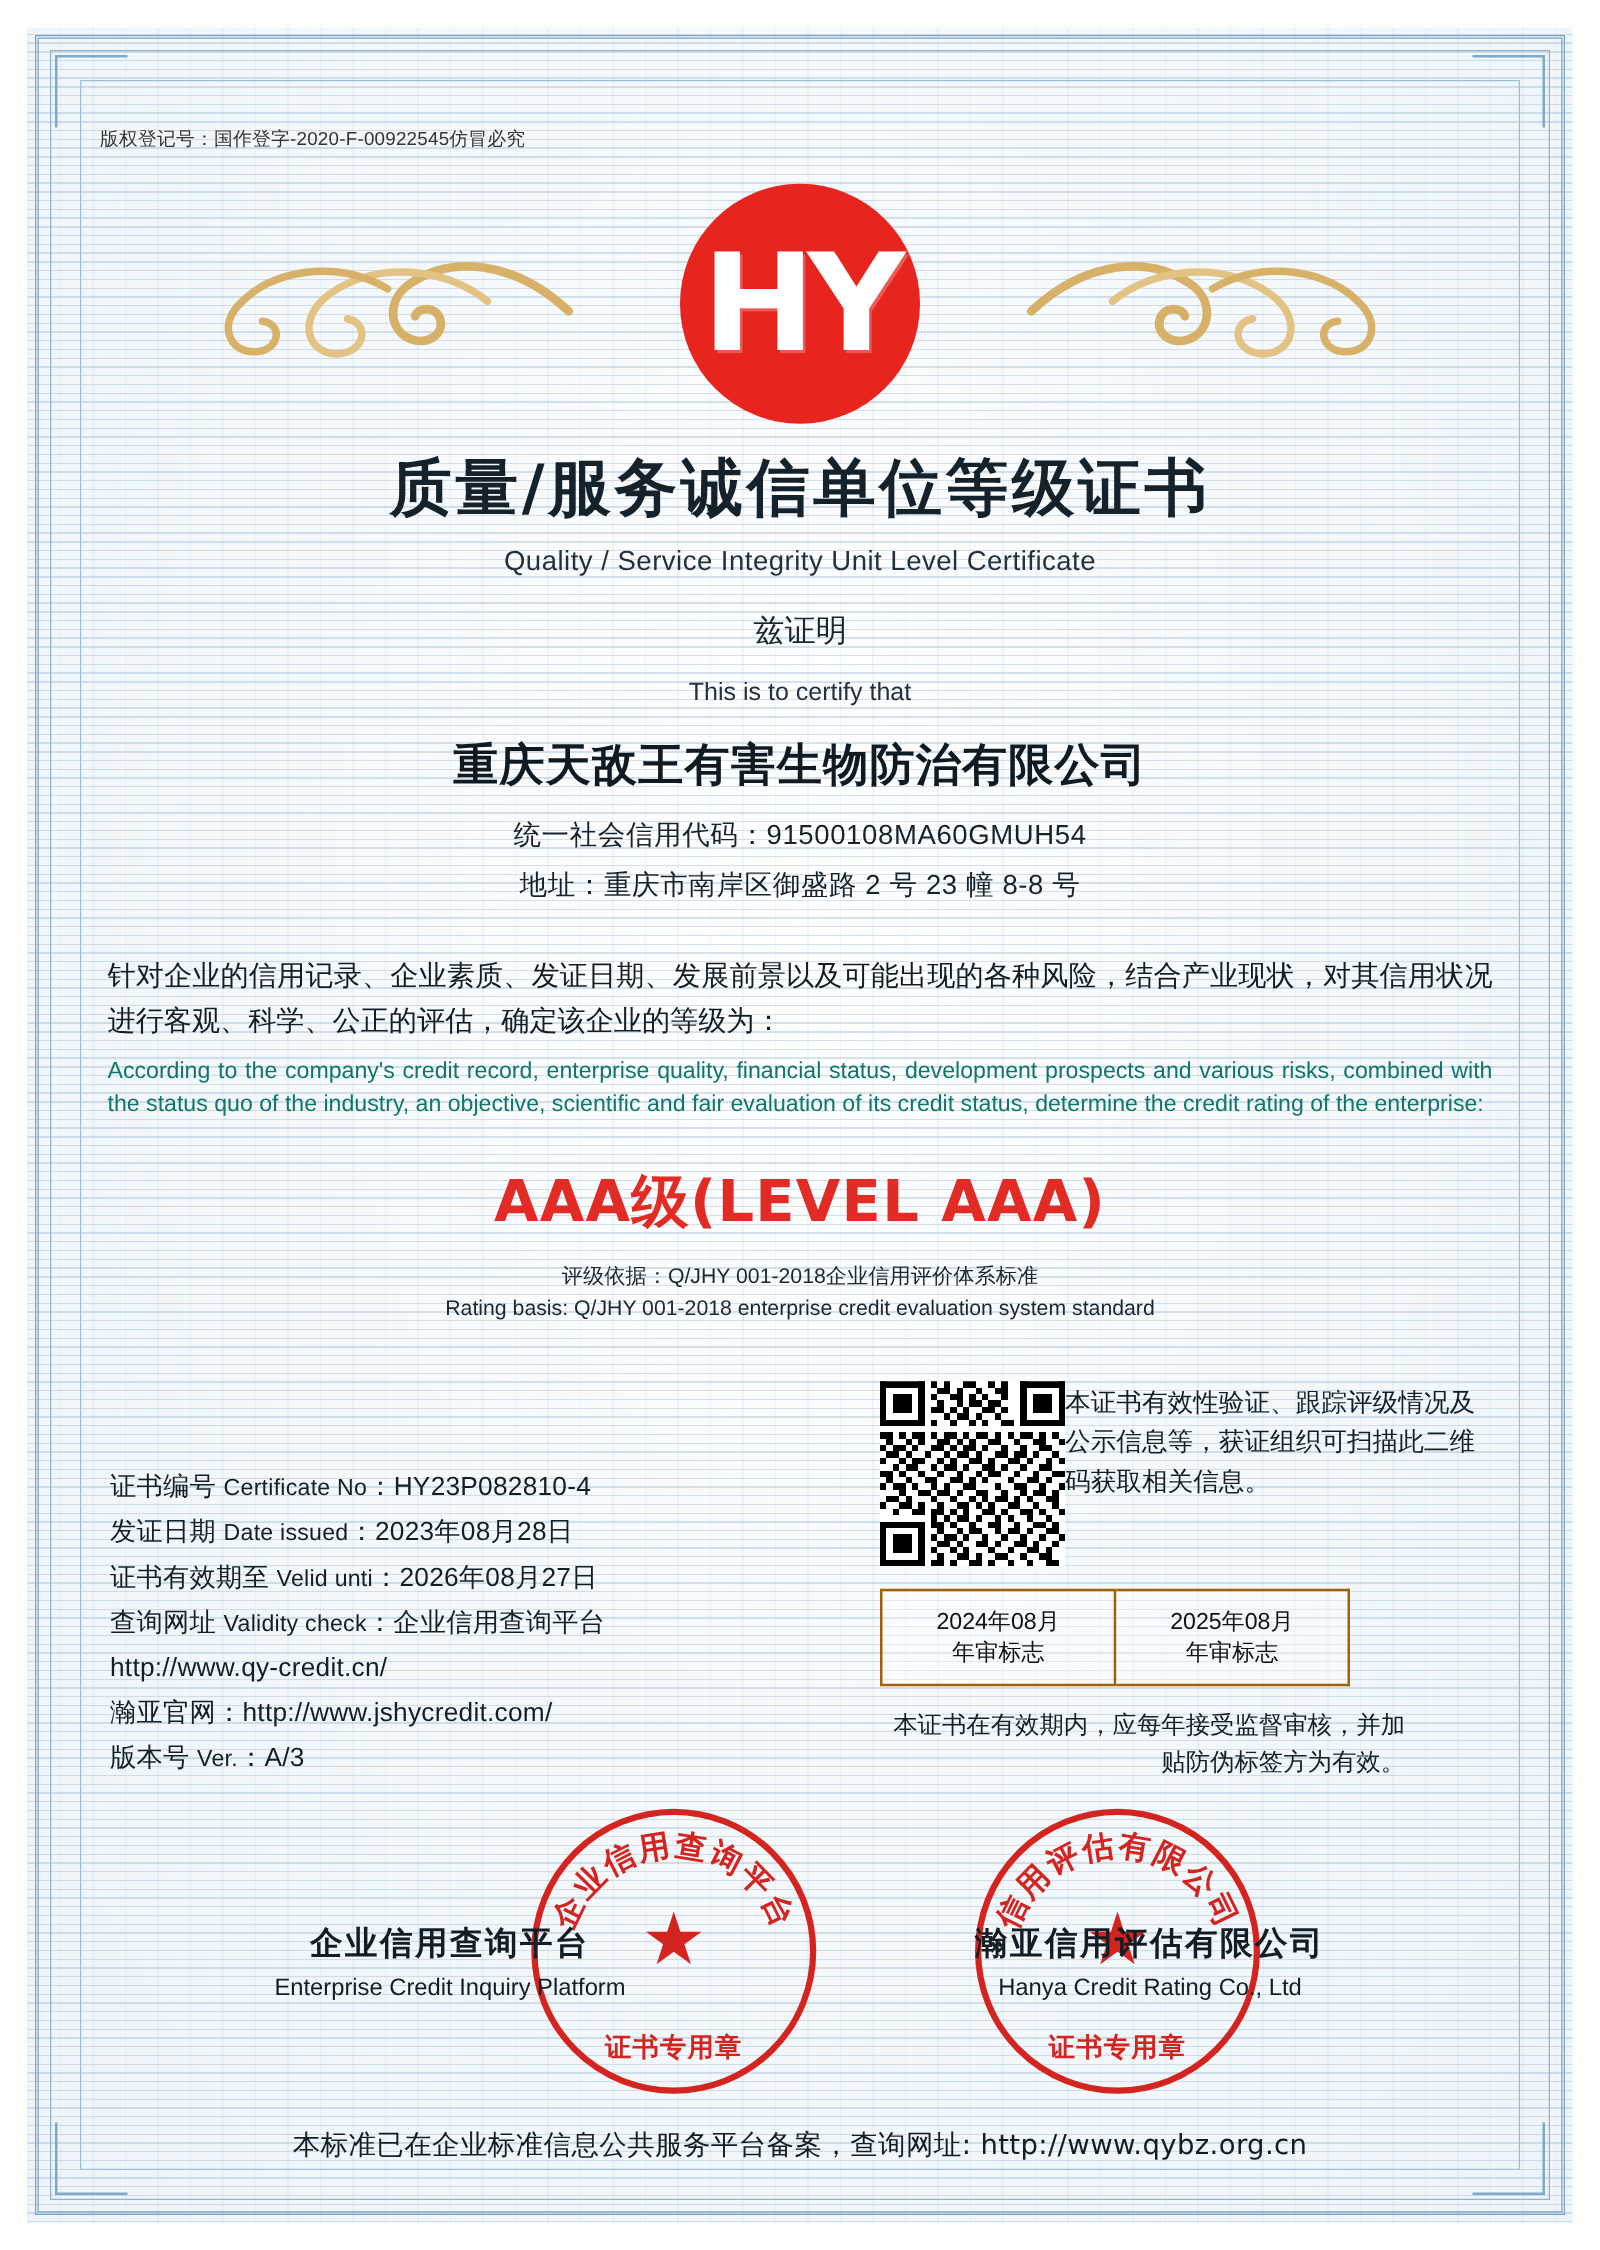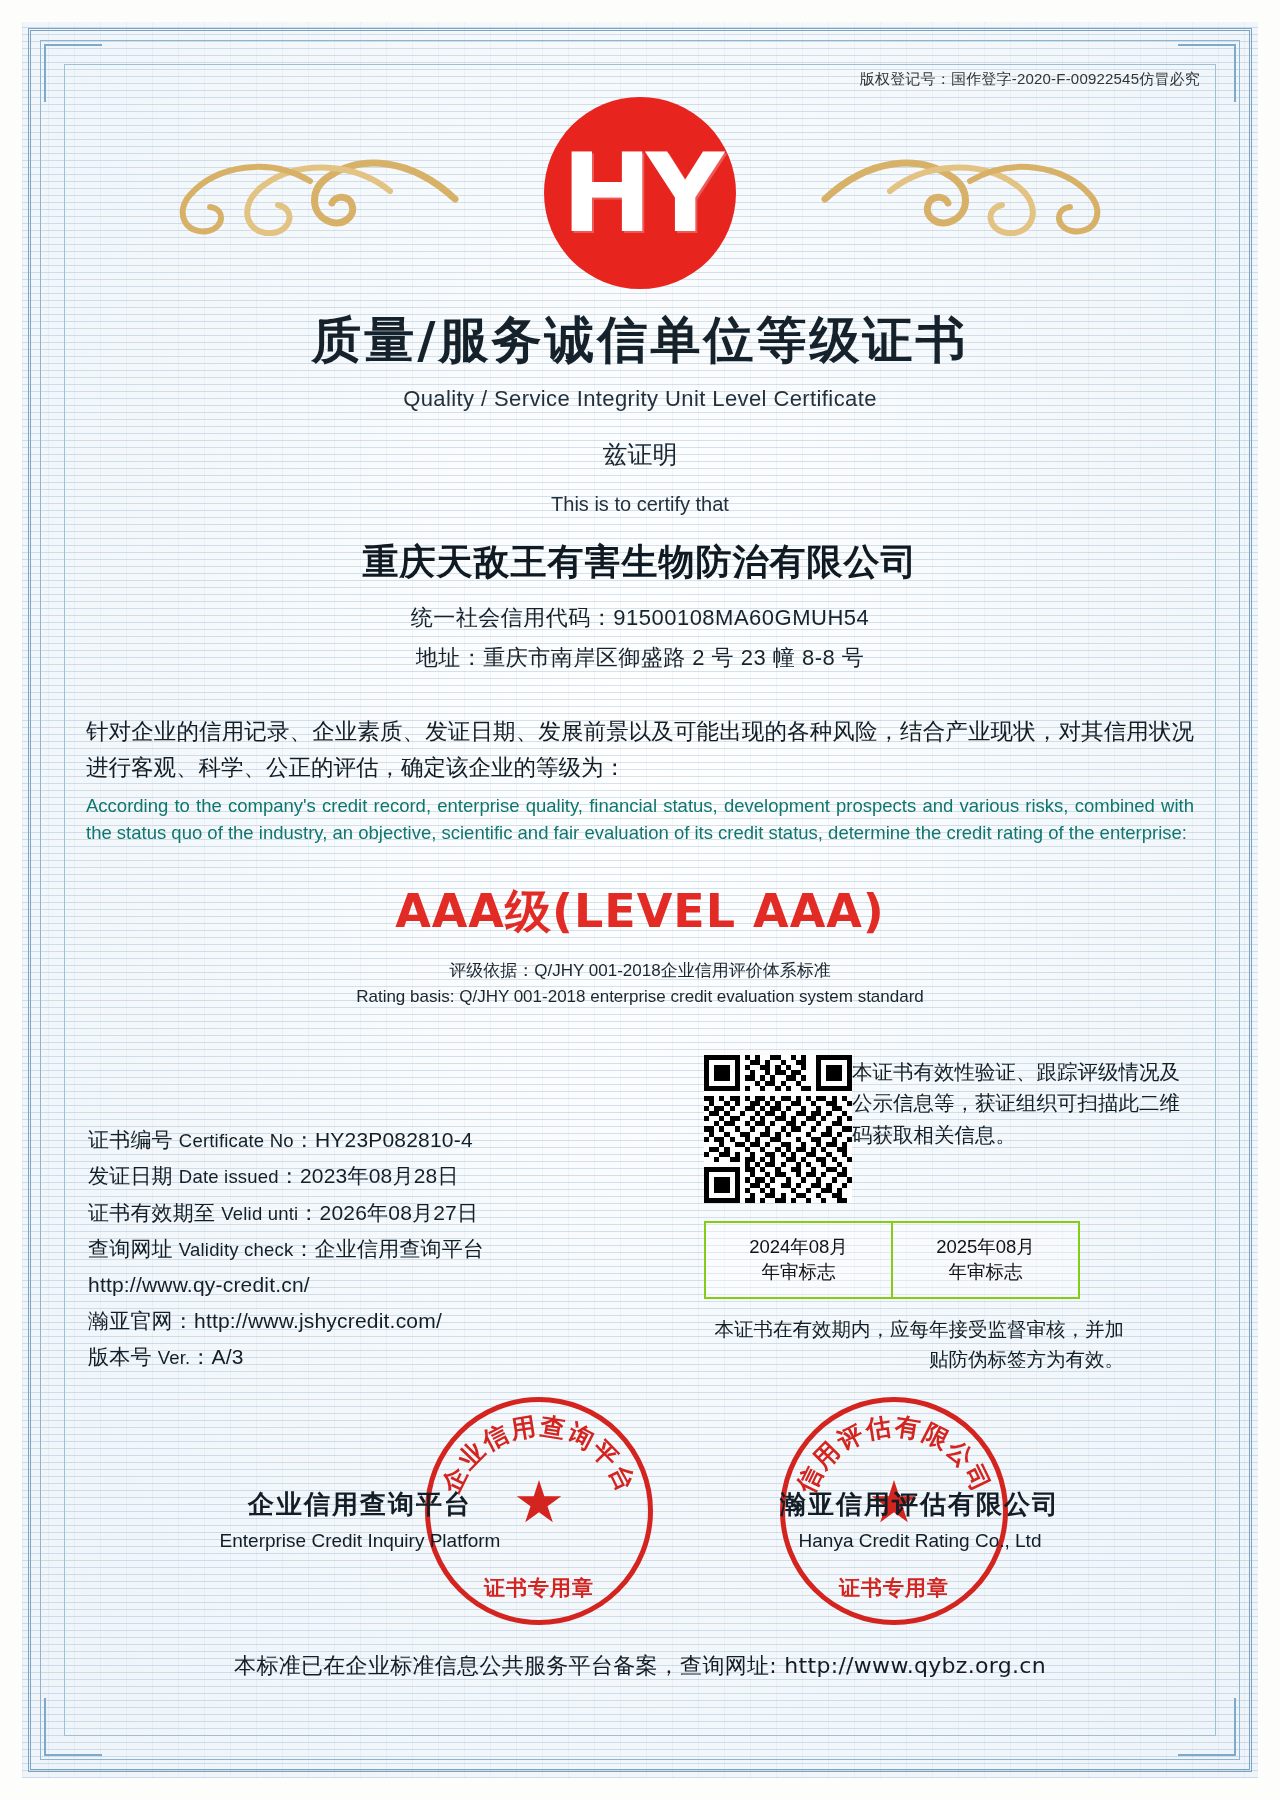--- a/index.html
+++ b/index.html
@@ -105,31 +105,32 @@
   .corner.br { right: 44px;  bottom: 44px;border-left: none;  border-top: none; }
 
   
   .content {
     position: absolute;
     left: 80px; top: 70px;
     width: 1120px; height: 1660px;
   }
 
   .copyright-line {
-    text-align: right;
+    text-align: left;
     font-size: 15px;
     color: #333;
     letter-spacing: .2px;
+    margin-top: 32px;
   }
 
   
   .logo-row {
     position: relative;
     height: 210px;
-    margin-top: 2px;
+    margin-top: 20px;
   }
   .logo-circle {
     position: absolute;
     left: 50%;
     transform: translateX(-50%);
     top: 6px;
     width: 192px; height: 192px;
     border-radius: 50%;
     background: #e8241f;
     display: flex;
@@ -286,21 +287,21 @@
     padding-top: 2px;
   }
   .stamp-boxes {
     display: flex;
     gap: 0;
     margin-top: 18px;
   }
   .stamp-box {
     width: 185px;
     height: 74px;
-    border: 2px solid #84cc16;
+    border: 2px solid #a16207;
     display: flex;
     flex-direction: column;
     align-items: center;
     justify-content: center;
     font-size: 18.5px;
     color: #111;
     line-height: 1.35;
     background: rgba(255,255,255,.35);
   }
   .stamp-box + .stamp-box { border-left: none; }

